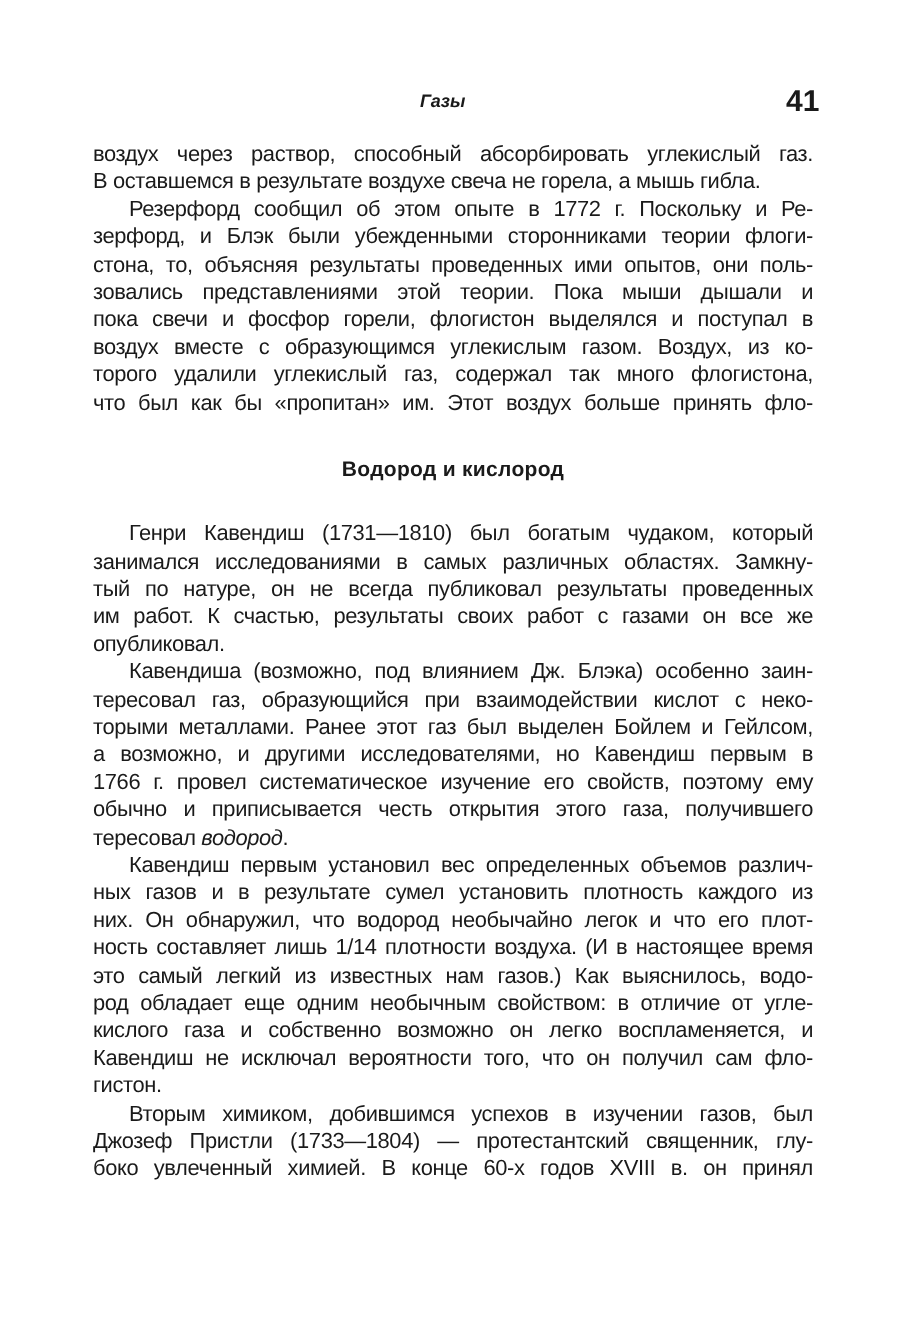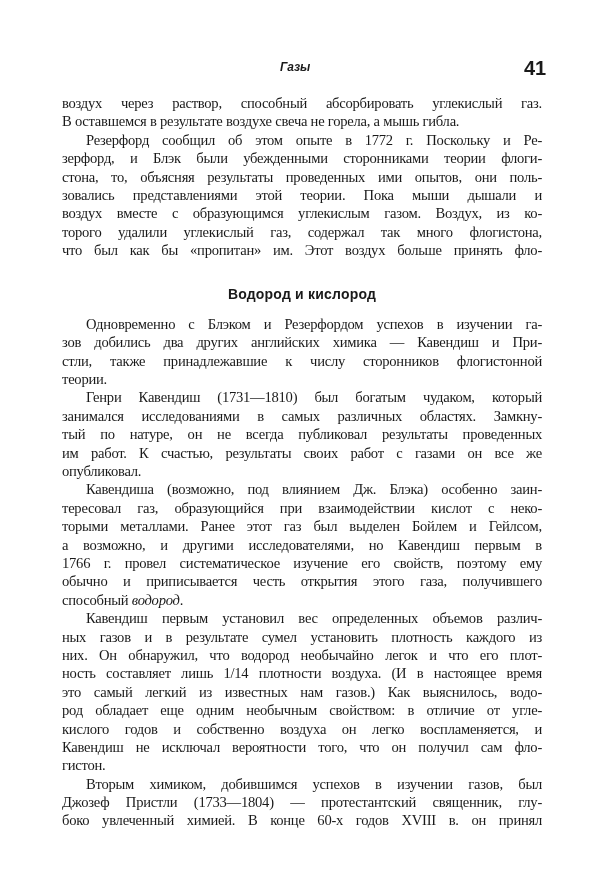--- a/index.html
+++ b/index.html
@@ -48,35 +48,34 @@
       font-family: "Liberation Sans Narrow", "Liberation Sans", sans-serif;
     }
     .line {
       display: block;
       white-space: nowrap;
       text-align: justify;
       text-align-last: justify;
       height: 18.4px;
       overflow: visible;
       letter-spacing: -0.25px;
-      font-family: Liberation Serif, serif;
     }
     .line.last {
       text-align-last: left;
     }
     .line.indent {
       padding-left: 24px;
     }
     .section-heading {
       display: block;
       text-align: center;
       font-weight: bold;
       font-size: 14px;
       margin-top: 25px;
-      margin-bottom: 12px;
+      margin-bottom: 26px;
       height: 18.4px;
       letter-spacing: 0.2px;
     }
     em { font-style: italic; }
   </style>
 </head>
 <body>
 
 <div class="page">
 
@@ -88,61 +87,56 @@
     <div>
       <span class="line">воздух через раствор, способный абсорбировать углекислый газ.</span>
       <span class="line last">В оставшемся в результате воздухе свеча не горела, а мышь гибла.</span>
     </div>
 
     <div>
       <span class="line indent">Резерфорд сообщил об этом опыте в 1772 г. Поскольку и Ре-</span>
       <span class="line">зерфорд, и Блэк были убежденными сторонниками теории флоги-</span>
       <span class="line">стона, то, объясняя результаты проведенных ими опытов, они поль-</span>
       <span class="line">зовались представлениями этой теории. Пока мыши дышали и</span>
+      <span class="line">пока свечи и фосфор горели, флогистон выделялся и поступал в</span>
       <span class="line">воздух вместе с образующимся углекислым газом. Воздух, из ко-</span>
       <span class="line">торого удалили углекислый газ, содержал так много флогистона,</span>
       <span class="line">что был как бы «пропитан» им. Этот воздух больше принять фло-</span>
     </div>
 
 
     <div class="section-heading">Водород и кислород</div>
 
-    <div>
-      <span class="line indent">Одновременно с Блэком и Резерфордом успехов в изучении га-</span>
-      <span class="line">зов добились два других английских химика — Кавендиш и При-</span>
-      <span class="line">стли, также принадлежавшие к числу сторонников флогистонной</span>
-      <span class="line last">теории.</span>
-    </div>
 
     <div>
       <span class="line indent">Генри Кавендиш (1731—1810) был богатым чудаком, который</span>
       <span class="line">занимался исследованиями в самых различных областях. Замкну-</span>
       <span class="line">тый по натуре, он не всегда публиковал результаты проведенных</span>
       <span class="line">им работ. К счастью, результаты своих работ с газами он все же</span>
       <span class="line last">опубликовал.</span>
     </div>
 
     <div>
       <span class="line indent">Кавендиша (возможно, под влиянием Дж. Блэка) особенно заин-</span>
       <span class="line">тересовал газ, образующийся при взаимодействии кислот с неко-</span>
       <span class="line">торыми металлами. Ранее этот газ был выделен Бойлем и Гейлсом,</span>
       <span class="line">а возможно, и другими исследователями, но Кавендиш первым в</span>
       <span class="line">1766 г. провел систематическое изучение его свойств, поэтому ему</span>
       <span class="line">обычно и приписывается честь открытия этого газа, получившего</span>
-      <span class="line last"><span>способный </span><em>водород</em><span>.</span></span>
+      <span class="line last"><span>тересовал </span><em>водород</em><span>.</span></span>
     </div>
 
     <div>
       <span class="line indent">Кавендиш первым установил вес определенных объемов различ-</span>
       <span class="line">ных газов и в результате сумел установить плотность каждого из</span>
       <span class="line">них. Он обнаружил, что водород необычайно легок и что его плот-</span>
       <span class="line">ность составляет лишь 1/14 плотности воздуха. (И в настоящее время</span>
       <span class="line">это самый легкий из известных нам газов.) Как выяснилось, водо-</span>
       <span class="line">род обладает еще одним необычным свойством: в отличие от угле-</span>
-      <span class="line">кислого годов и собственно воздуха он легко воспламеняется, и</span>
+      <span class="line">кислого газа и собственно возможно он легко воспламеняется, и</span>
       <span class="line">Кавендиш не исключал вероятности того, что он получил сам фло-</span>
       <span class="line last">гистон.</span>
     </div>
 
     <div>
       <span class="line indent">Вторым химиком, добившимся успехов в изучении газов, был</span>
       <span class="line">Джозеф Пристли (1733—1804) — протестантский священник, глу-</span>
       <span class="line">боко увлеченный химией. В конце 60-х годов XVIII в. он принял</span>
 
     </div>

